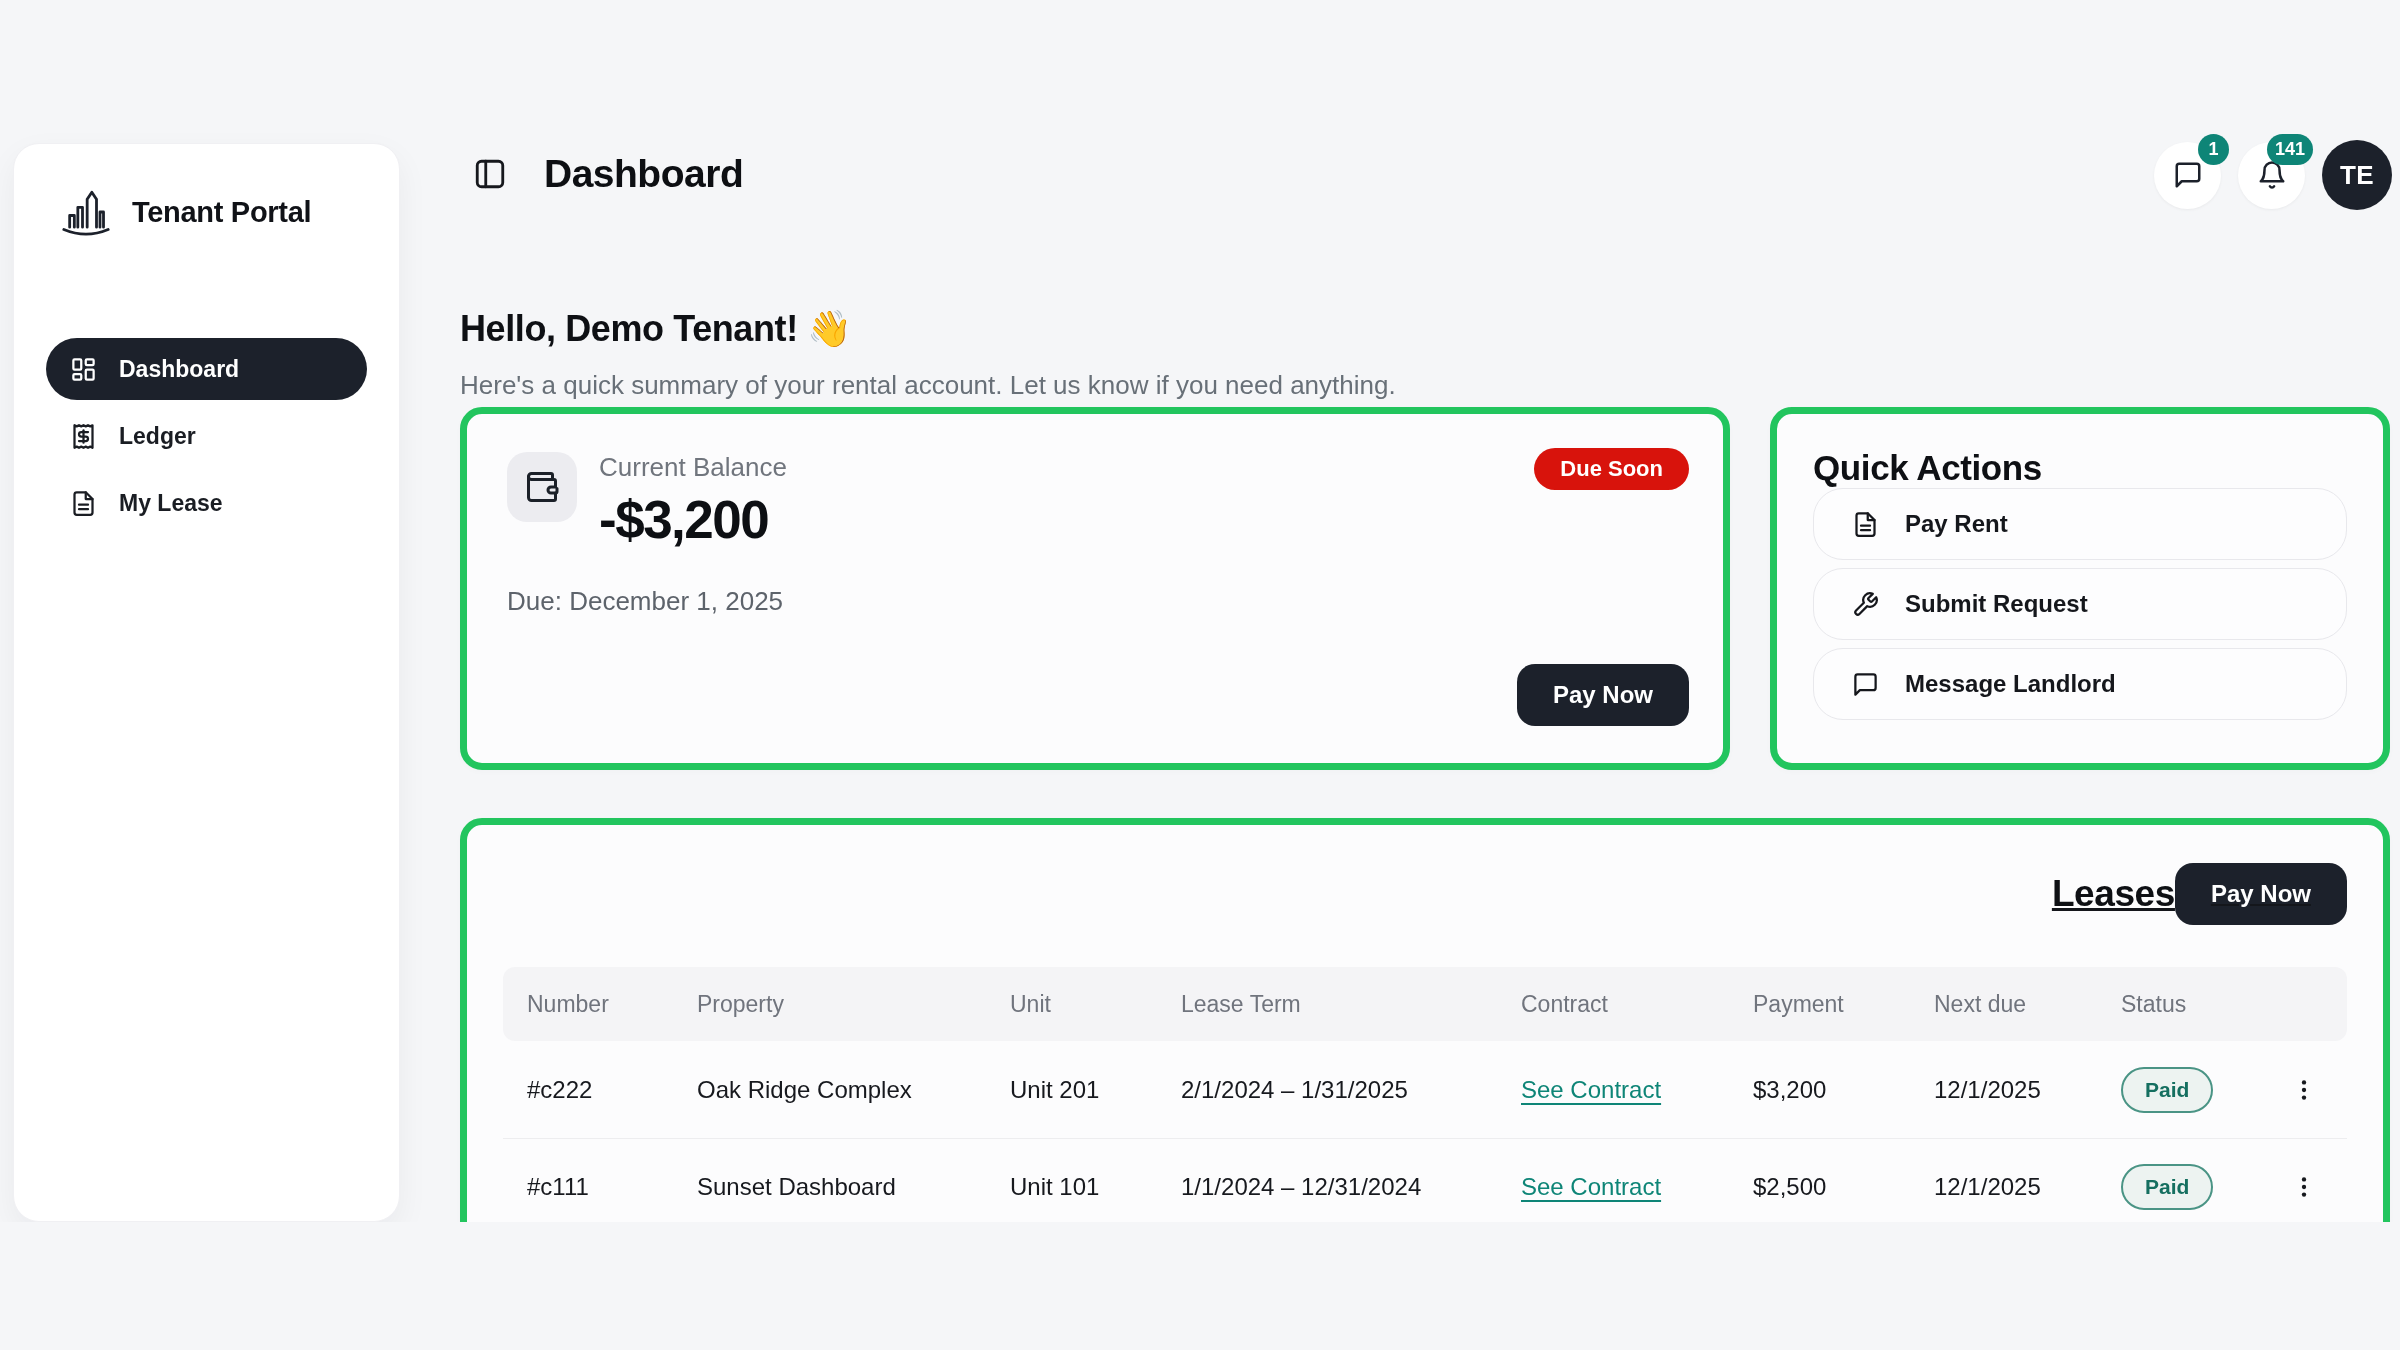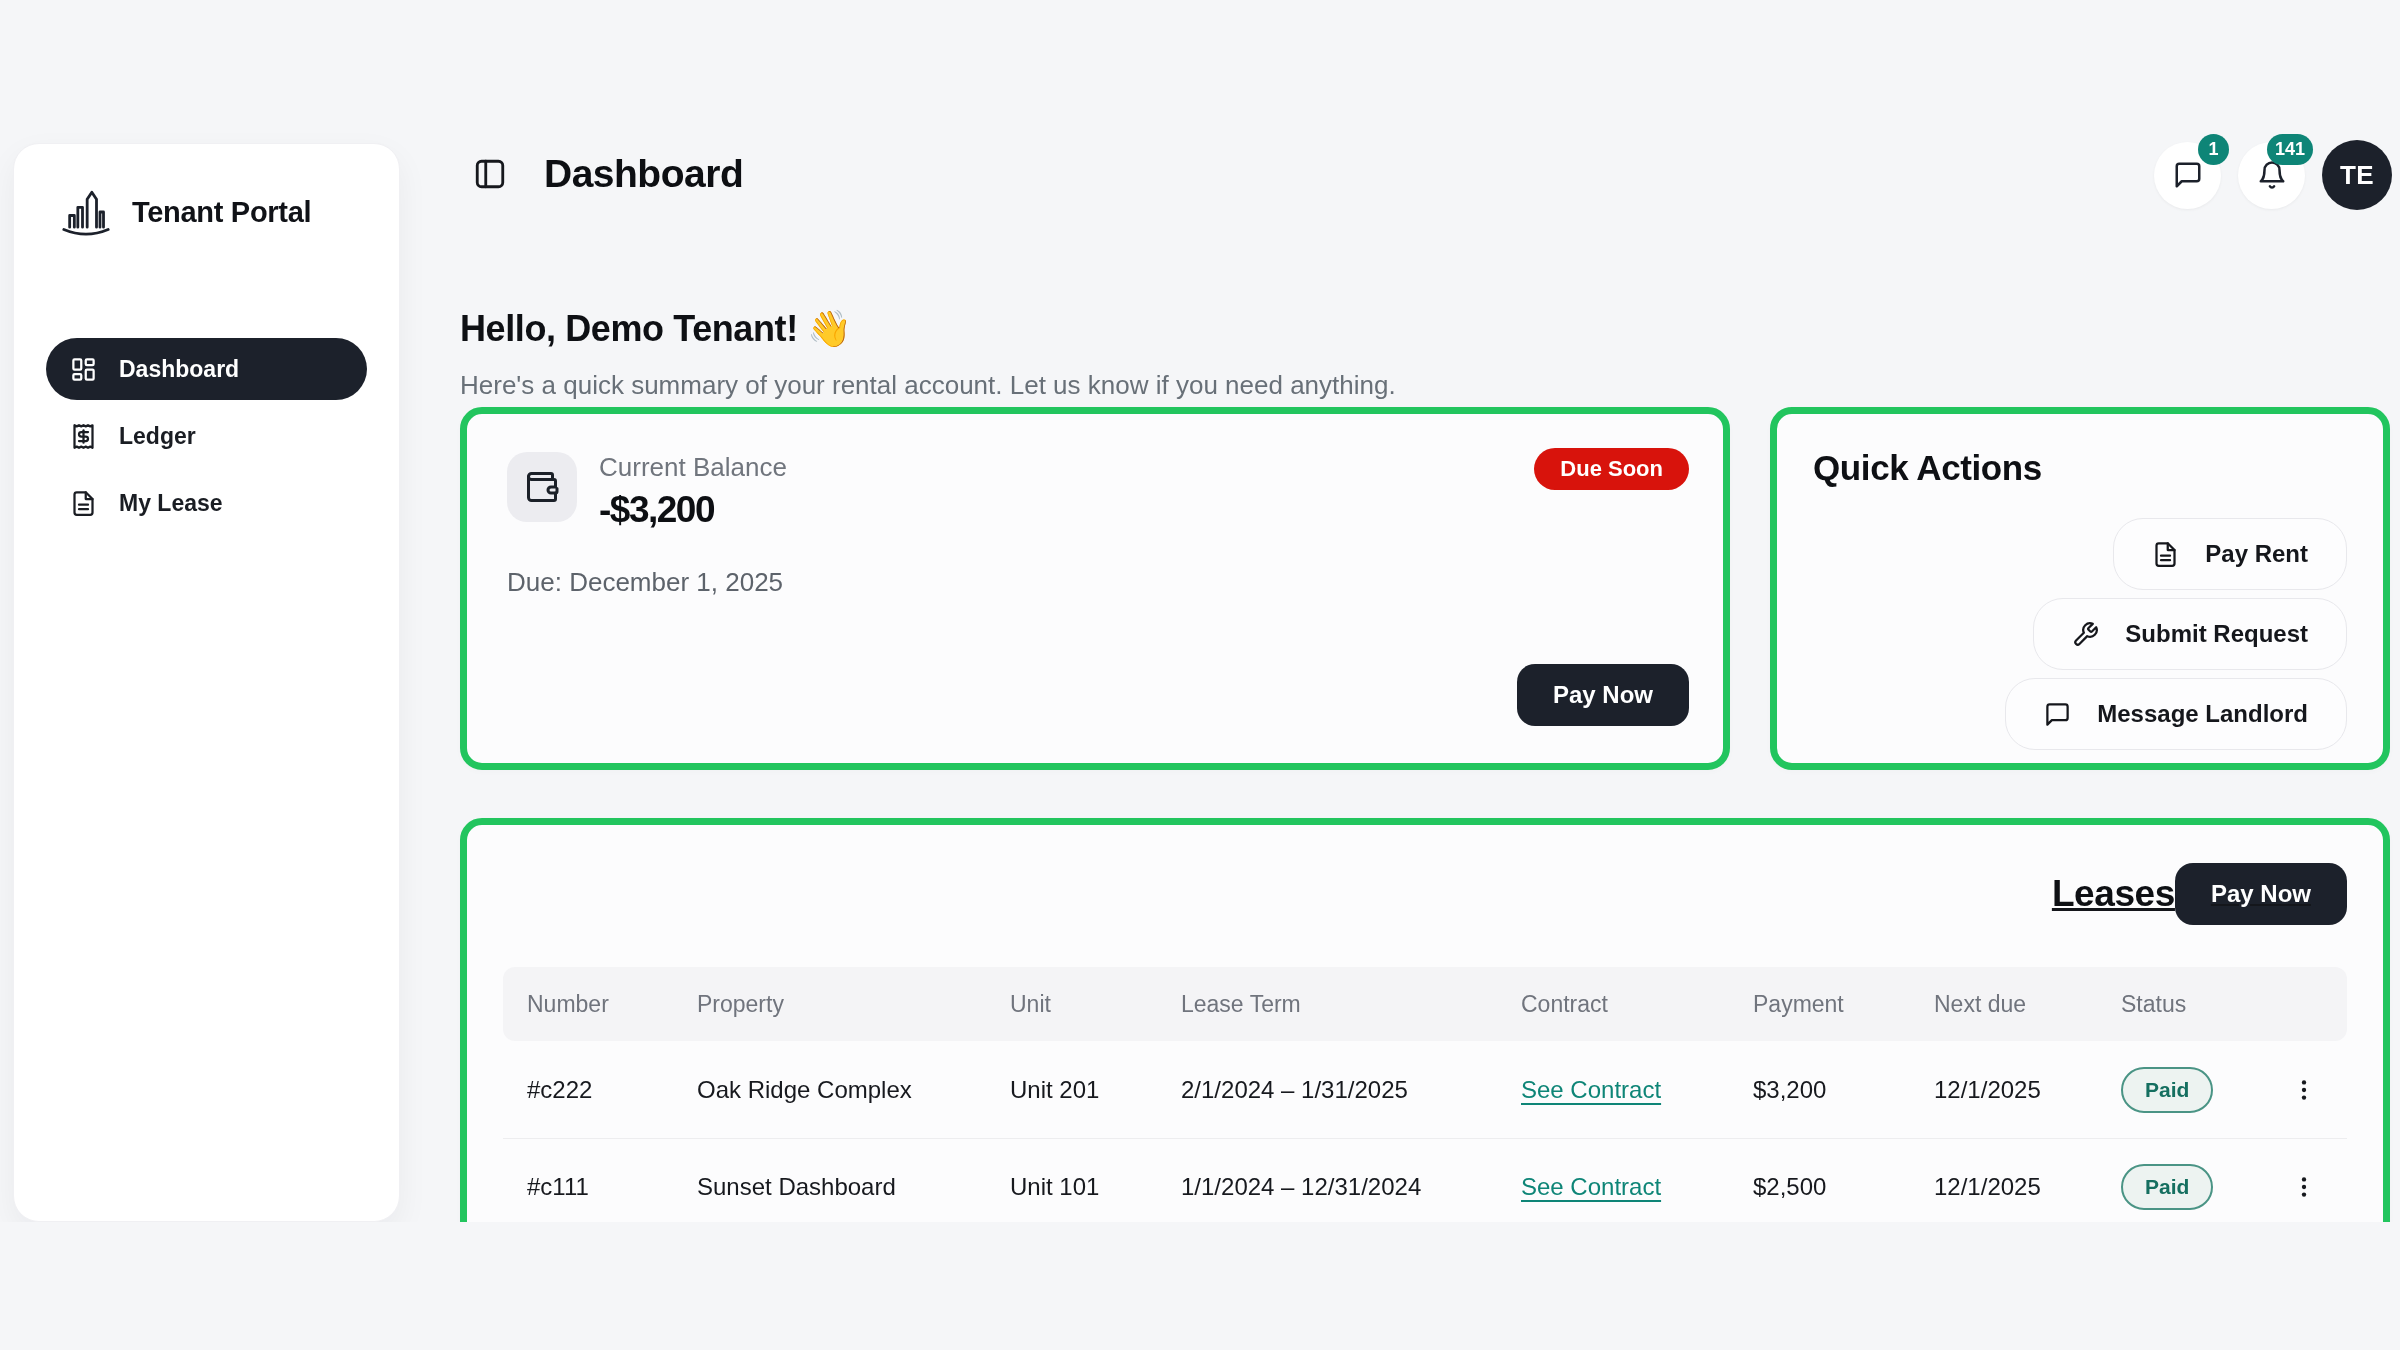--- a/index.html
+++ b/index.html
@@ -70,36 +70,36 @@
     box-shadow:0 2px 6px rgba(16,24,40,.02);
   }
   .balance-card { left:460px; top:407px; width:1270px; height:363px; padding:38px 40px; }
   .bal-row { display:flex; align-items:flex-start; gap:22px; }
   .wallet-tile {
     width:70px; height:70px; border-radius:20px; background:#ececf0;
     display:flex; align-items:center; justify-content:center; color:#1b2028;
   }
   .wallet-tile svg { width:36px; height:36px; }
   .bal-label { font-size:26px; color:#70757d; }
-  .bal-amount { margin-top:6px; font-size:37px; font-weight:800; letter-spacing:-1.5px; color:#0d0f13; }
+  .bal-amount { margin-top:6px; font-size:53px; font-weight:800; letter-spacing:-1.5px; color:#0d0f13; }
   .bal-due { margin-top:36px; font-size:26px; color:#5d636b; }
   .pill-danger {
     position:absolute; top:34px; right:34px; background:#d8130c; color:#fff;
     font-size:22px; font-weight:700; padding:8px 26px; border-radius:999px;
   }
   .btn-dark {
     background:#1c212b; color:#fff; border:none; border-radius:18px;
     font-size:24px; font-weight:600; padding:17px 36px; cursor:pointer;
     font-family:inherit;
   }
   .balance-card .btn-dark { position:absolute; right:34px; bottom:37px; }
 
   .qa-card { left:1770px; top:407px; width:620px; height:363px; padding:34px 36px; }
   .qa-title { font-size:35px; font-weight:800; letter-spacing:-.4px; color:#0e1014; }
-  .qa-list { margin-top:30px; display:flex; flex-direction:column; gap:8px;align-items:flex-end; }
+  .qa-list { display:flex; flex-direction:column; gap:8px; }
   .qa-btn {
     height:72px; border-radius:30px; background:#fdfdfe; border:1px solid #e8e8ec;
     display:flex; align-items:center; gap:26px; padding:0 38px; cursor:pointer;
     font-size:24px; font-weight:600; color:#15171c; font-family:inherit;
   }
   .qa-btn svg { width:27px; height:27px; flex:0 0 auto; }
 
   
   .leases-card { left:460px; top:818px; width:1930px; height:560px; padding:38px 36px; }
   .leases-head { display:flex; align-items:center; justify-content:flex-end; padding-left:2px;text-decoration:underline; }

